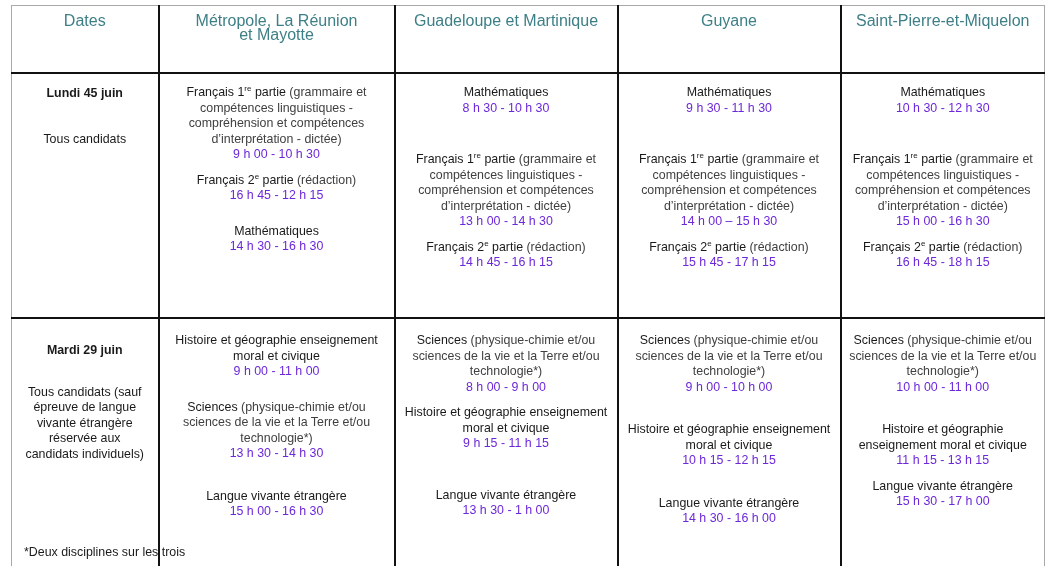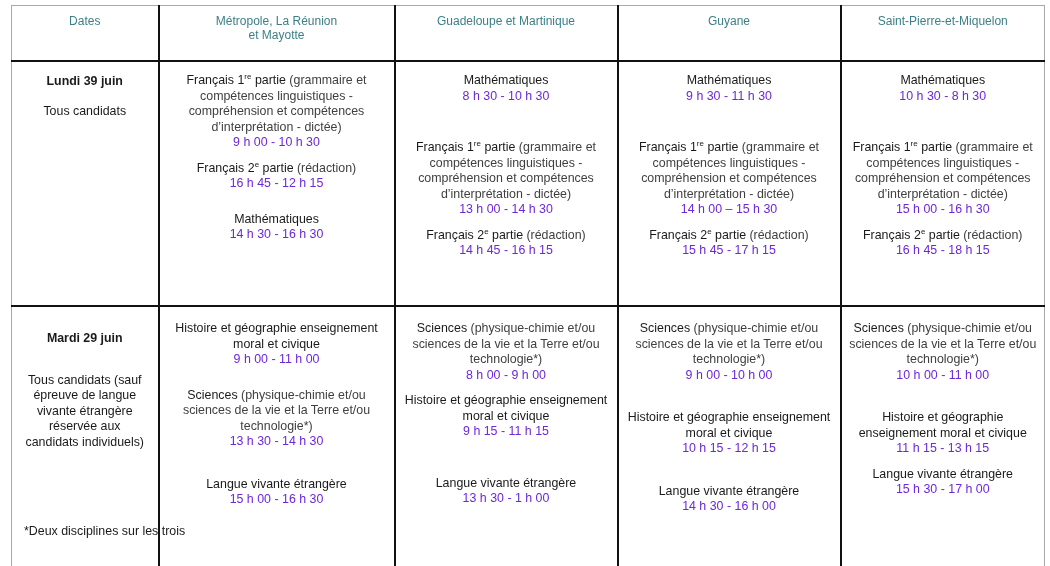--- a/index.html
+++ b/index.html
@@ -29,25 +29,25 @@
     }
     table.schedule col.c-dates { width: 147px; }
     table.schedule col.c-metro { width: 236px; }
     table.schedule col.c-guad { width: 223px; }
     table.schedule col.c-guy { width: 223px; }
     table.schedule col.c-spm { width: 204px; }
 
     table.schedule th {
       font-weight: normal;
       color: #3d7f86;
-      font-size: 12px;
+      font-size: 16px;
       line-height: 14px;
       height: 42px;
       vertical-align: top;
-      padding: 8px 4px 4px 4px;
+      padding: 8px 4px 16px 4px;
       text-align: center;
       border-top: 1.5px solid #a9a9a9;
       border-bottom: 2px solid #111;
       border-left: 2px solid #111;
       border-right: 2px solid #111;
     }
     table.schedule th:first-child { border-left: 1.5px solid #a9a9a9; }
     table.schedule th:last-child { border-right: 1.5px solid #a9a9a9; }
 
     table.schedule td {
@@ -59,41 +59,41 @@
     table.schedule td:first-child { border-left: 1.5px solid #a9a9a9; }
     table.schedule td:last-child { border-right: 1.5px solid #a9a9a9; }
     table.schedule tr.row-1 td { height: 232px; padding-top: 11px; }
     table.schedule tr.row-2 td { height: 258px; padding-top: 14px; }
 
     .date-title {
       font-weight: bold;
       margin-top: 1px;
     }
     .date-note {
-      margin-top: 14px;
+      margin-top: 30px;
       padding: 0 6px;
     }
     .row-2 .date-title { margin-top: 10px; }
     .row-2 .date-note { margin-top: 26px; }
 
     .exam { margin: 0; }
     .exam .subject { font-weight: normal; }
     .exam .detail { font-weight: normal; color: #404040; }
     .exam .time { display: block; color: #6d28d9; }
     .exam sup { font-size: 8px; line-height: 0; vertical-align: 5px; }
 
     .gap-s { height: 10px; }
     .gap-m { height: 20px; }
     .gap-l { height: 27px; }
     .gap-xl { height: 36px; }
 
     .footnote {
       position: absolute;
       left: 24px;
-      top: 524px;
+      top: 545px;
       font-size: 12.4px;
       color: #1a1a1a;
     }
   </style>
 </head>
 <body>
 
 <div class="page">
   <table class="schedule">
     <colgroup>
@@ -112,21 +112,21 @@
         </th>
         <th><span>Guadeloupe et Martinique</span></th>
         <th><span>Guyane</span></th>
         <th><span>Saint-Pierre-et-Miquelon</span></th>
       </tr>
     </thead>
     <tbody>
 
       <tr class="row-1">
         <td>
-          <div class="date-title">Lundi 39 juin</div>
+          <div class="date-title">Lundi 45 juin</div>
           <div class="date-note">Tous candidats</div>
         </td>
         <td>
           <div class="exam">
             <span class="subject"><span>Français 1</span><sup>re</sup><span> partie</span></span><span class="detail"> (grammaire et compétences linguistiques - compréhension et compétences d’interprétation - dictée)</span>
             <span class="time">9 h 00 - 10 h 30</span>
           </div>
           <div class="gap-s"></div>
           <div class="exam">
             <span class="subject"><span>Français 2</span><sup>e</sup><span> partie</span></span><span class="detail"> (rédaction)</span>
@@ -166,21 +166,21 @@
           </div>
           <div class="gap-s"></div>
           <div class="exam">
             <span class="subject"><span>Français 2</span><sup>e</sup><span> partie</span></span><span class="detail"> (rédaction)</span>
             <span class="time">15 h 45 - 17 h 15</span>
           </div>
         </td>
         <td>
           <div class="exam">
             <span class="subject"><span>Mathématiques</span></span>
-            <span class="time">10 h 30 - 8 h 30</span>
+            <span class="time">10 h 30 - 12 h 30</span>
           </div>
           <div class="gap-xl"></div>
           <div class="exam">
             <span class="subject"><span>Français 1</span><sup>re</sup><span> partie</span></span><span class="detail"> (grammaire et compétences linguistiques - compréhension et compétences d’interprétation - dictée)</span>
             <span class="time">15 h 00 - 16 h 30</span>
           </div>
           <div class="gap-s"></div>
           <div class="exam">
             <span class="subject"><span>Français 2</span><sup>e</sup><span> partie</span></span><span class="detail"> (rédaction)</span>
             <span class="time">16 h 45 - 18 h 15</span>

